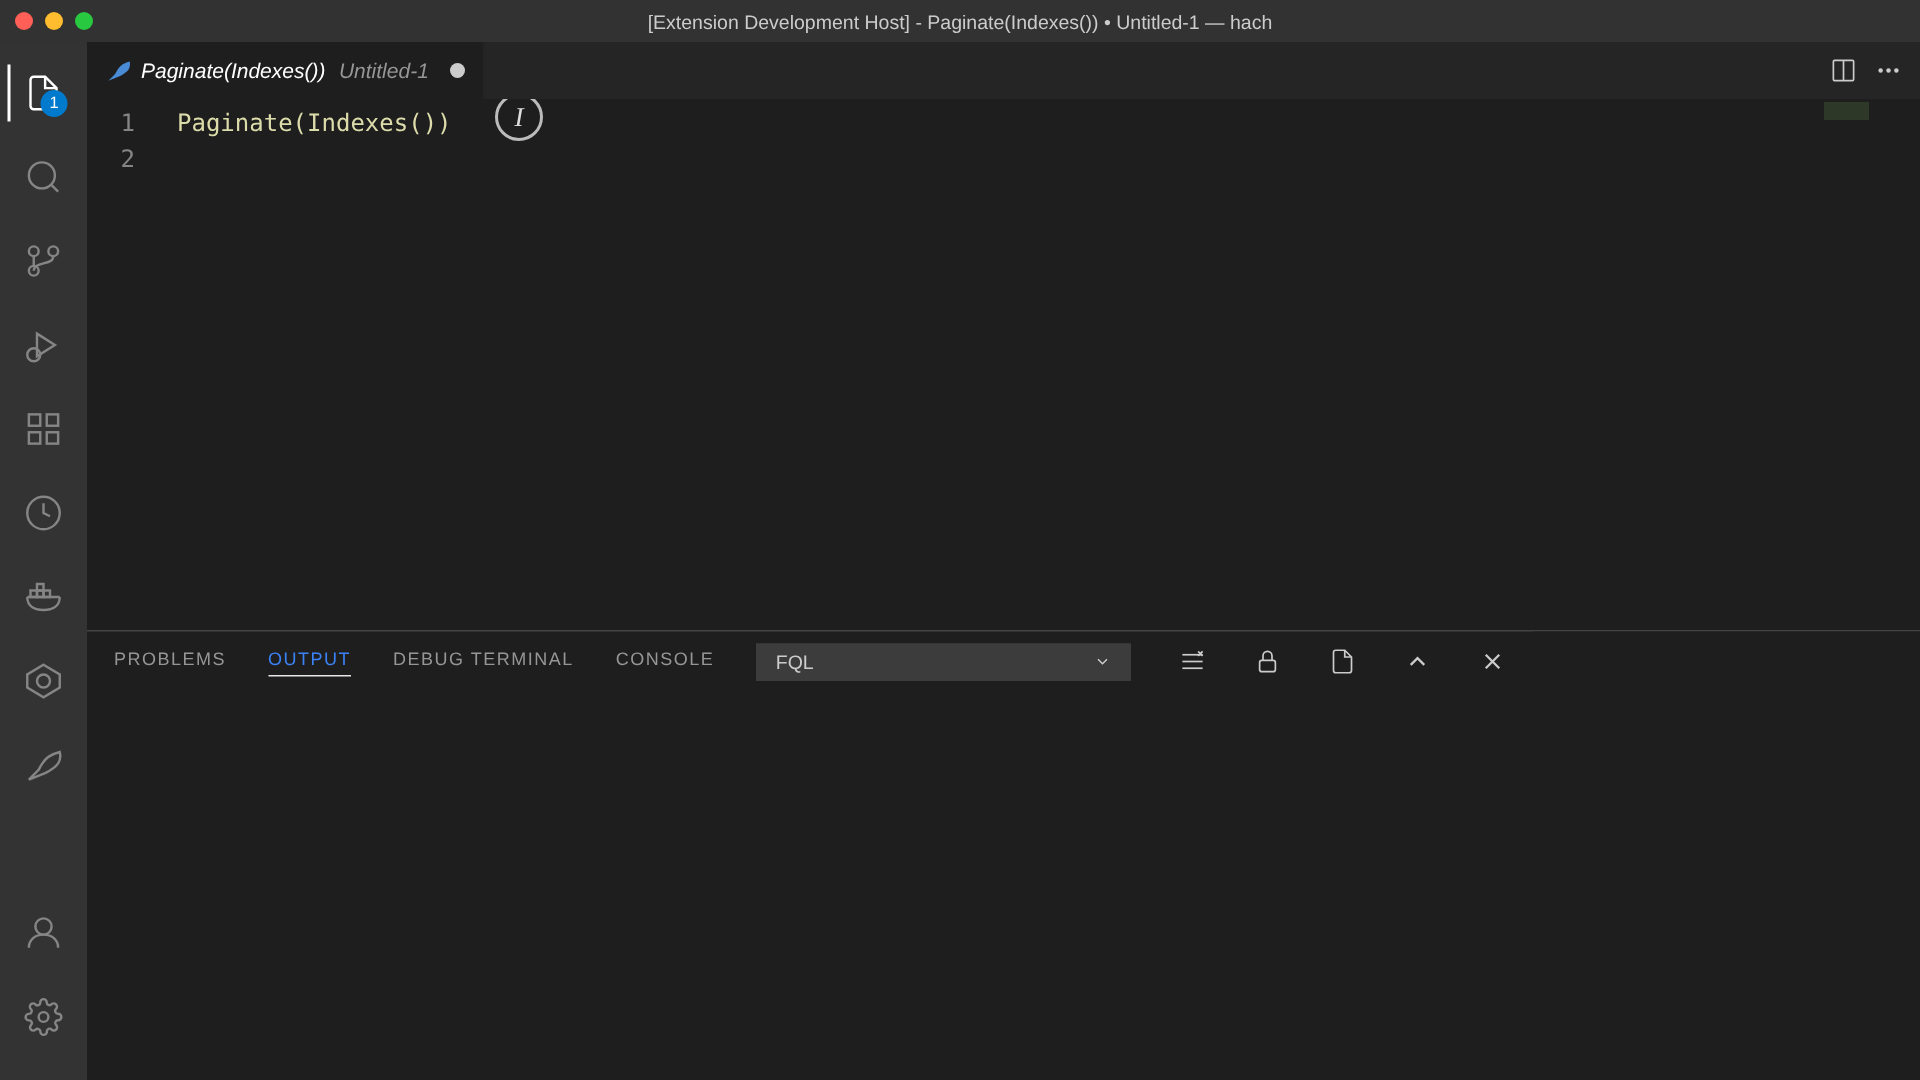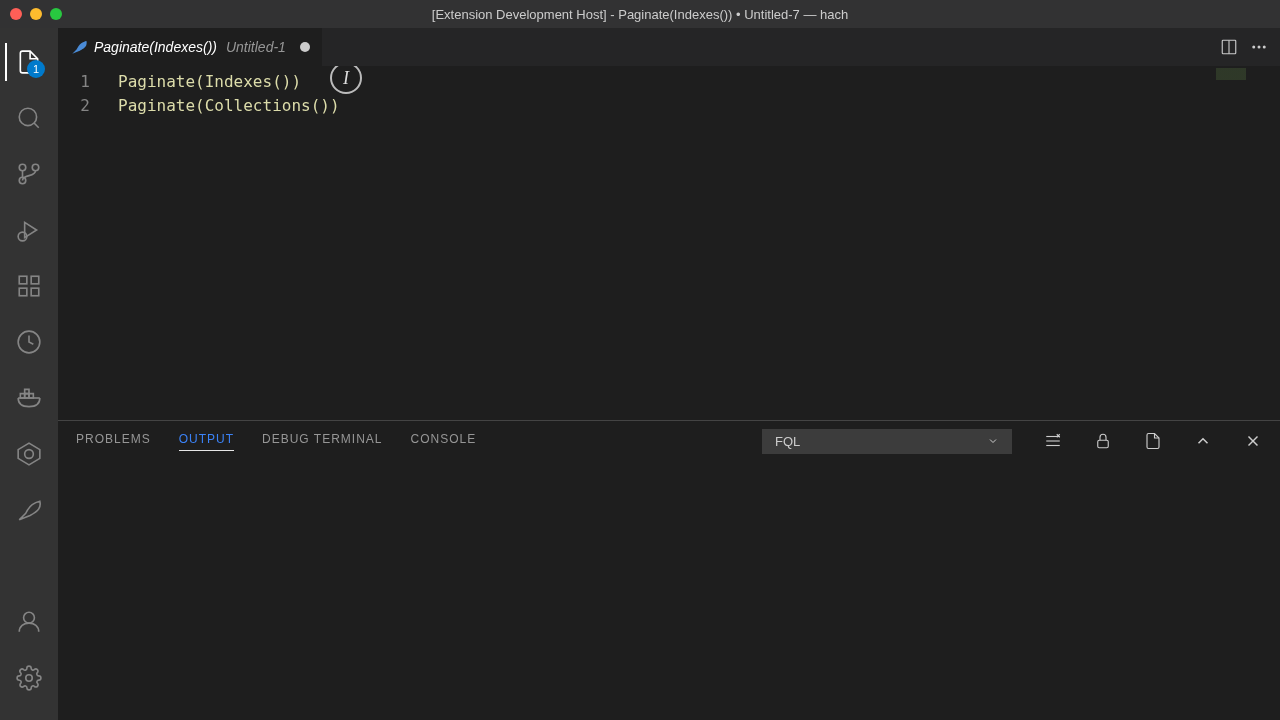--- a/index.html
+++ b/index.html
@@ -226,21 +226,21 @@
       background: linear-gradient(90deg, #3a4a2f 0%, #3a4a2f 60%, transparent 60%);
       opacity: 0.6;
     }
     
     
     .panel {
       height: 300px;
       background: #1e1e1e;
       border-top: 1px solid #444;
       display: flex;
-      flex-direction: column;
+      flex-direction: row;
     }
     .panel-tabs {
       height: 40px;
       display: flex;
       align-items: center;
       padding: 0 18px;
       gap: 28px;
     }
     .panel-tab {
       color: #969696;
@@ -284,21 +284,21 @@
   </style>
 </head>
 <body>
 
 <div class="titlebar">
   <div class="traffic-lights">
     <div class="traffic-light red"></div>
     <div class="traffic-light yellow"></div>
     <div class="traffic-light green"></div>
   </div>
-  <div class="titlebar-text">[Extension Development Host] - Paginate(Indexes()) • Untitled-7 — hach</div>
+  <div class="titlebar-text">[Extension Development Host] - Paginate(Indexes()) • Untitled-1 — hach</div>
 </div>
 
 <div class="activity-bar">
   <div class="activity-item active">
     <svg width="26" height="26" viewBox="0 0 24 24" fill="none" stroke="currentColor" stroke-width="1.5">
       <path d="M13 2H6a2 2 0 0 0-2 2v16a2 2 0 0 0 2 2h12a2 2 0 0 0 2-2V9l-7-7z"></path>
       <path d="M13 2v7h7"></path>
     </svg>
     <div class="badge">1</div>
   </div>
@@ -405,21 +405,20 @@
     </div>
   </div>
 
   <div class="editor">
     <div class="line-numbers">
       <div>1</div>
       <div>2</div>
     </div>
     <div class="code-content">
       <div class="code-line">Paginate(Indexes())</div>
-      <div class="code-line">Paginate(Collections())</div>
       <div class="cursor-mark" style="left:212px; top:-4px;">
         <span class="cursor-mark-inner">I</span>
       </div>
     </div>
     <div class="minimap"></div>
   </div>
 
   <div class="panel">
     <div class="panel-tabs">
       <div class="panel-tab">PROBLEMS</div>

